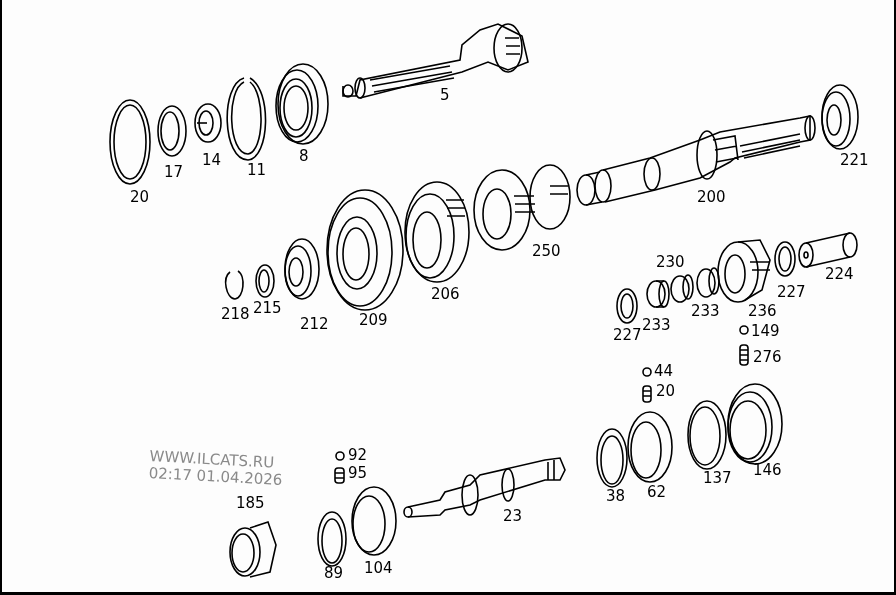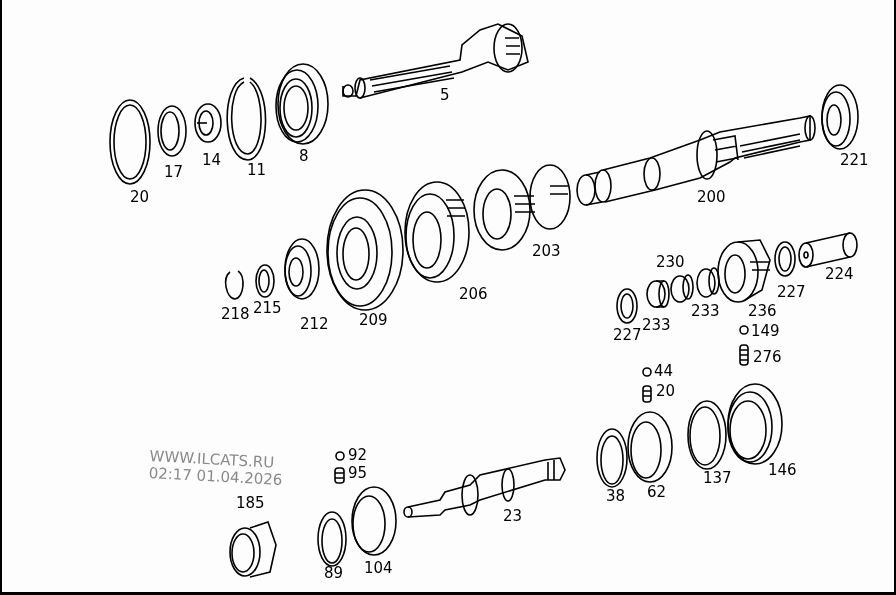--- a/index.html
+++ b/index.html
@@ -202,38 +202,38 @@
 
 <div id="labels">
     <span class="lbl" style="left: 440px; top: 88px;">5</span>
     <span class="lbl" style="left: 299px; top: 149px;">8</span>
     <span class="lbl" style="left: 247px; top: 163px;">11</span>
     <span class="lbl" style="left: 202px; top: 153px;">14</span>
     <span class="lbl" style="left: 164px; top: 165px;">17</span>
     <span class="lbl" style="left: 130px; top: 190px;">20</span>
     <span class="lbl" style="left: 697px; top: 190px;">200</span>
     <span class="lbl" style="left: 840px; top: 153px;">221</span>
-    <span class="lbl" style="left: 532px; top: 244px;">203</span>
-    <span class="lbl" style="left: 431px; top: 287px; margin-left: 28px;">206</span>
+    <span class="lbl" style="left: 532px; top: 244px;">250</span>
+    <span class="lbl" style="left: 431px; top: 287px;">206</span>
     <span class="lbl" style="left: 359px; top: 313px;">209</span>
     <span class="lbl" style="left: 300px; top: 317px;">212</span>
     <span class="lbl" style="left: 253px; top: 301px;">215</span>
     <span class="lbl" style="left: 221px; top: 307px;">218</span>
     <span class="lbl" style="left: 656px; top: 255px;">230</span>
     <span class="lbl" style="left: 825px; top: 267px; text-align: right;">224</span>
     <span class="lbl" style="left: 777px; top: 285px;">227</span>
     <span class="lbl" style="left: 748px; top: 304px;">236</span>
     <span class="lbl" style="left: 691px; top: 304px;">233</span>
     <span class="lbl" style="left: 642px; top: 318px;">233</span>
     <span class="lbl" style="left: 613px; top: 328px;">227</span>
     <span class="lbl" style="left: 751px; top: 324px;">149</span>
     <span class="lbl" style="left: 753px; top: 350px;">276</span>
     <span class="lbl" style="left: 654px; top: 364px;">44</span>
     <span class="lbl" style="left: 656px; top: 384px;">20</span>
-    <span class="lbl" style="left: 753px; top: 463px; margin-left: 15px;">146</span>
+    <span class="lbl" style="left: 753px; top: 463px;">146</span>
     <span class="lbl" style="left: 703px; top: 471px;">137</span>
     <span class="lbl" style="left: 647px; top: 485px;">62</span>
     <span class="lbl" style="left: 606px; top: 489px;">38</span>
     <span class="lbl" style="left: 503px; top: 509px;">23</span>
     <span class="lbl" style="left: 348px; top: 448px;">92</span>
     <span class="lbl" style="left: 348px; top: 466px;">95</span>
     <span class="lbl" style="left: 236px; top: 496px;">185</span>
     <span class="lbl" style="left: 324px; top: 566px;">89</span>
     <span class="lbl" style="left: 364px; top: 561px;">104</span>
   </div>

